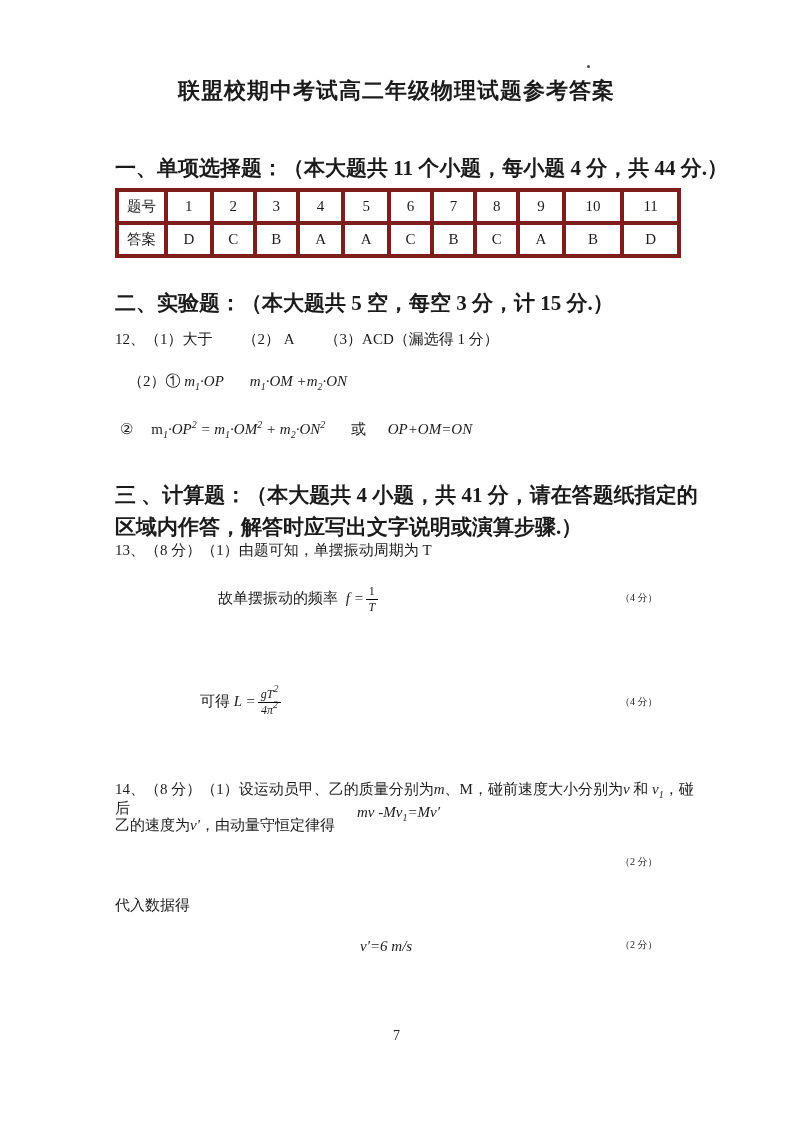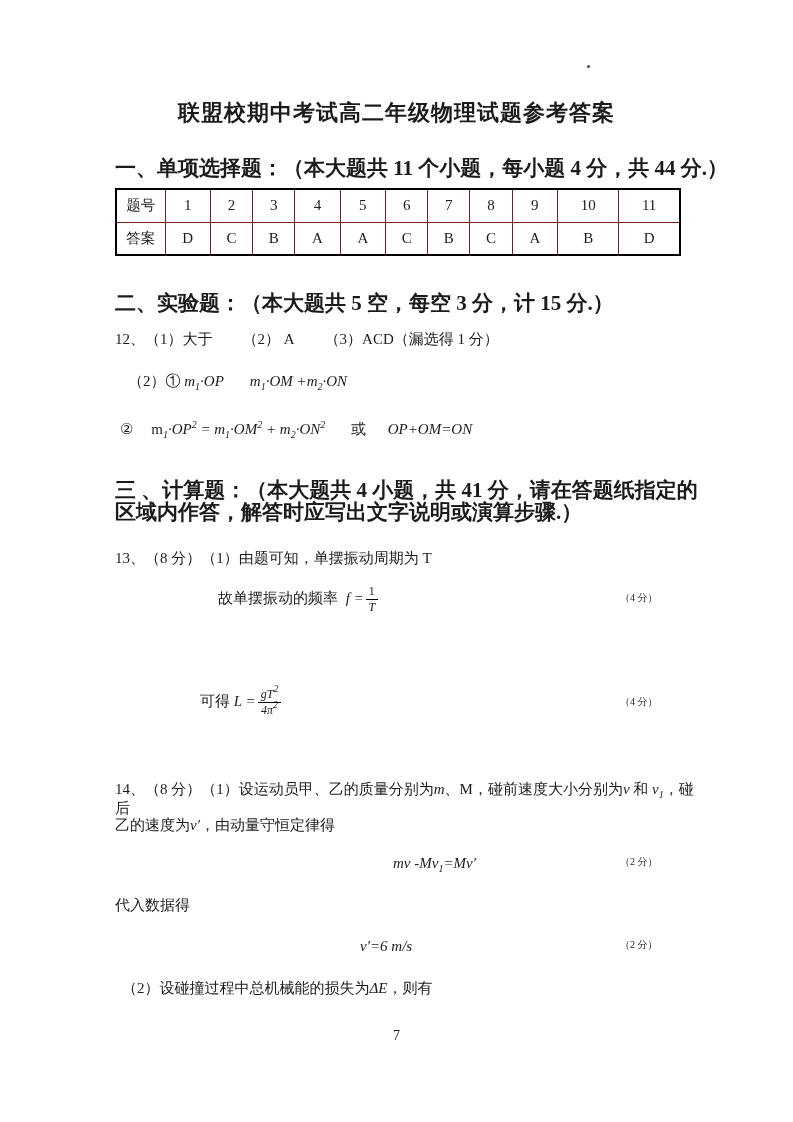--- a/index.html
+++ b/index.html
@@ -9,21 +9,21 @@
     width: 793px;
     height: 1122px;
     background: #ffffff;
     color: #1b1b1b;
     font-family: "Liberation Serif", "DejaVu Serif", serif;
     font-size: 15px;
     overflow: hidden;
   }
   .abs { position: absolute; }
   .title {
-    left: 0; top: 98px; width: 100%;
+    left: 0; top: 76px; width: 100%;
     text-align: center;
     font-size: 22px;
     font-weight: bold;
     letter-spacing: 1px;
   }
   .heading { font-size: 21px; font-weight: bold; }
   .math {
     font-family: "Liberation Serif", "DejaVu Serif", serif;
     font-style: italic;
   }
@@ -35,21 +35,21 @@
     width: 3px; height: 3px; background: #4a4a4a; border-radius: 50%;
   }
   
   table.answers {
     position: absolute; left: 115px; top: 188px;
     width: 566px;
     border-collapse: collapse;
     border: 2px solid #000;
   }
   table.answers td {
-    border: 1px solid #7f1d1d;
+    border: 4px solid #7f1d1d;
     height: 33px;
     text-align: center;
     font-size: 15px;
     padding: 0;
   }
   table.answers td.hdr { width: 49px; font-size: 14.5px; }
   
   .frac {
     display: inline-block;
     vertical-align: middle;
@@ -59,21 +59,21 @@
   }
   .frac .num { display: block; border-bottom: 1px solid #000; padding: 0 3px 1px; }
   .frac .den { display: block; padding-top: 1px; }
   .frac-sm { font-size: 12px; }
   
   .sqrt { display: inline-flex; align-items: flex-start; vertical-align: middle; }
   .sqrt-sym { font-size: 24px; line-height: 1.1; font-style: normal; }
   .sqrt-body { border-top: 1px solid #000; padding: 1px 2px 0 1px; margin-top: 2px; }
   .score { font-size: 10px; }
   .gap-lg { display: inline-block; width: 30px; }
-  .lh { line-height: 22px; }
+  .lh { line-height: 32px; }
 </style>
 </head>
 <body>
 
 <div class="page">
 
   <div class="stray-dot"></div>
 
   <div class="abs title">联盟校期中考试高二年级物理试题参考答案</div>
 
@@ -125,21 +125,21 @@
 
   <div class="abs" style="left:120px; top:420px;">
     <span>②</span>
     <span class="math" style="margin-left:14px;"><span class="roman">m</span><sub>1</sub><span>·OP</span><sup>2</sup> <span>= m</span><sub>1</sub><span>·OM</span><sup>2</sup> <span>+ m</span><sub>2</sub><span>·ON</span><sup>2</sup></span>
     <span style="margin:0 18px 0 22px;">或</span>
     <span class="math">OP+OM=ON</span>
   </div>
 
   <div class="abs heading lh" style="left:115px; top:479px; width:590px;">三 、计算题：（本大题共 4 小题，共 41 分，请在答题纸指定的区域内作答，解答时应写出文字说明或演算步骤.）</div>
 
-  <div class="abs" style="left:115px; top:541px;margin-top:8px;">13、（8 分）（1）由题可知，单摆振动周期为 T</div>
+  <div class="abs" style="left:115px; top:541px;">13、（8 分）（1）由题可知，单摆振动周期为 T</div>
 
   <div class="abs" style="left:218px; top:585px;">
     <span>故单摆振动的频率</span>
     <span class="math" style="margin-left:4px;"><span>f =</span><span class="frac frac-sm"><span class="num roman">1</span><span class="den">T</span></span></span>
   </div>
   <div class="abs score" style="left:620px; top:591px;">（4 分）</div>
 
 
   <div class="abs" style="left:188px; top:688px;margin-left:12px;">
     <span>可得</span>
@@ -147,29 +147,26 @@
   </div>
   <div class="abs score" style="left:620px; top:695px;">（4 分）</div>
 
   <div class="abs" style="left:115px; top:780px; width:592px;">
     <span>14、（8 分）（1）设运动员甲、乙的质量分别为</span><span class="math">m</span><span>、M，碰前速度大小分别为</span><span class="math">v</span> <span>和</span> <span class="math"><span>v</span><sub>1</sub></span><span>，碰后</span>
   </div>
   <div class="abs" style="left:115px; top:816px;">
     <span>乙的速度为</span><span class="math">v′</span><span>，由动量守恒定律得</span>
   </div>
 
-  <div class="abs math" style="left:357px; top:855px;margin-left:36px;">
+  <div class="abs math" style="left:357px; top:804px;">
     <span>mv</span> <span>-Mv</span><sub>1</sub><span>=Mv′</span>
   </div>
   <div class="abs score" style="left:620px; top:855px;">（2 分）</div>
 
   <div class="abs" style="left:115px; top:896px;">代入数据得</div>
 
   <div class="abs math" style="left:360px; top:938px;">v′=6 m/s</div>
   <div class="abs score" style="left:620px; top:938px;">（2 分）</div>
 
-  <div class="abs" style="left:122px; top:979px;">
-    <span>（2）设碰撞过程中总机械能的损失为</span><span class="math">ΔE</span><span>，则有</span>
-  </div>
 
   <div class="abs" style="left:0; top:1028px; width:100%; text-align:center; font-size:14px;">7</div>
 
 </div>
 
 </body></html>

